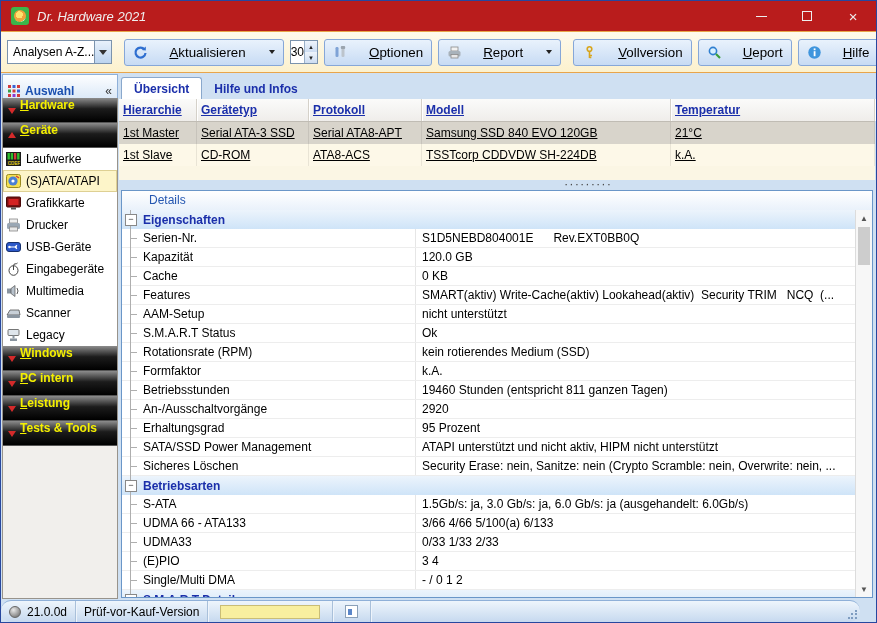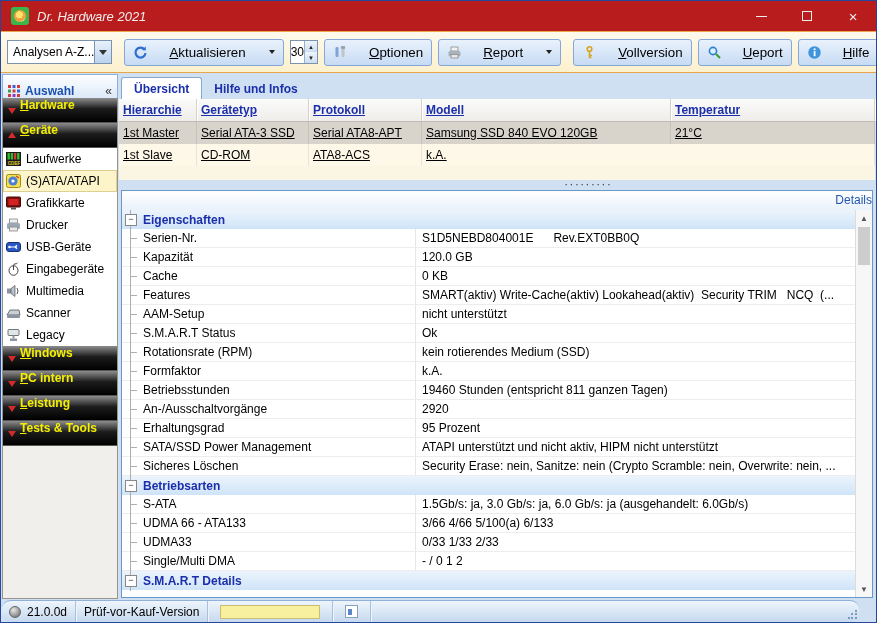--- a/index.html
+++ b/index.html
@@ -74,21 +74,21 @@
   .c0{width:78px;} .c1{width:112px;} .c2{width:113px;} .c3{width:249px;} .c4{flex:1;}
   .tr-data{ height:22px; }
   .tr-data .tcell{ border-right:1px solid rgba(0,0,0,0.08); padding-top:4px; }
   .tr-gray{ background:#d8d4cb; }
   .tr-cream{ background:#fdf8e8; }
   .splitter{ position:absolute; top:106px; left:0; right:0; height:10px; }
   .splitter .dots{ position:absolute; left:445px; top:-4px; color:#4a4a4a; font-size:13px; letter-spacing:1px; }
   
   .details{ position:absolute; top:116px; left:2px; right:2px; bottom:1px; background:#fff; border:1px solid #6a96c8; }
   .details-header{ height:34px; background:linear-gradient(#ffffff,#d9e7f7); border-bottom:1px solid #aac4e2;
-    color:#2456b0; padding:2px 0 0 27px;text-align:right; }
+    color:#2456b0; padding:2px 0 0 27px; }
   .details-body{ position:absolute; top:19px; left:0; right:17px; bottom:0; overflow:hidden; }
   .drow{ display:flex; height:19px; align-items:center; position:relative; }
   .drow.item{ border-bottom:1px solid #ededed; }
   .gutter{ width:17px; align-self:stretch; position:relative; flex:none; }
   .drow .gutter::before{ content:''; position:absolute; left:8px; top:0; bottom:-1px; border-left:1px solid #aeaeae; }
   .drow.item .gutter::after{ content:''; position:absolute; left:9px; top:9px; width:6px; border-top:1px solid #aeaeae; }
   .drow.section .gutter::after{ content:'−'; position:absolute; left:3px; top:4px; width:10px; height:10px;
     background:#fff; border:1px solid #888; font-size:9px; line-height:8px; text-align:center; color:#333; }
   .drow.section{ background:linear-gradient(#ecf4fc,#cfe4f8); }
   .drow.section .dlabel{ font-weight:bold; color:#1b2faa; flex:1; border:none; }
@@ -345,20 +345,21 @@
         <span class="tcell c0">1st Master</span>
         <span class="tcell c1">Serial ATA-3 SSD</span>
         <span class="tcell c2">Serial ATA8-APT</span>
         <span class="tcell c3">Samsung SSD 840 EVO 120GB</span>
         <span class="tcell c4">21°C</span>
       </div>
       <div class="trow tr-data tr-cream">
         <span class="tcell c0">1st Slave</span>
         <span class="tcell c1">CD-ROM</span>
         <span class="tcell c2">ATA8-ACS</span>
+        <span class="tcell c3">TSSTcorp CDDVDW SH-224DB</span>
         <span class="tcell c4">k.A.</span>
       </div>
     </div>
 
     <div class="splitter">
       <span class="dots">·········</span>
     </div>
 
     <div class="details">
       <div class="details-header">Details</div>
@@ -445,20 +446,25 @@
   </div>
           <div class="drow item">
     <span class="gutter"></span>
     <span class="dlabel">UDMA 66 - ATA133</span>
     <span class="dvalue">3/66 4/66 5/100(a) 6/133</span>
   </div>
           <div class="drow item">
     <span class="gutter"></span>
     <span class="dlabel">UDMA33</span>
     <span class="dvalue">0/33 1/33 2/33</span>
+  </div>
+          <div class="drow item">
+    <span class="gutter"></span>
+    <span class="dlabel">(E)PIO</span>
+    <span class="dvalue">3 4</span>
   </div>
           <div class="drow item">
     <span class="gutter"></span>
     <span class="dlabel">Single/Multi DMA</span>
     <span class="dvalue">- / 0 1 2</span>
   </div>
           <div class="drow section">
     <span class="gutter"></span>
     <span class="dlabel">S.M.A.R.T Details</span>
 

